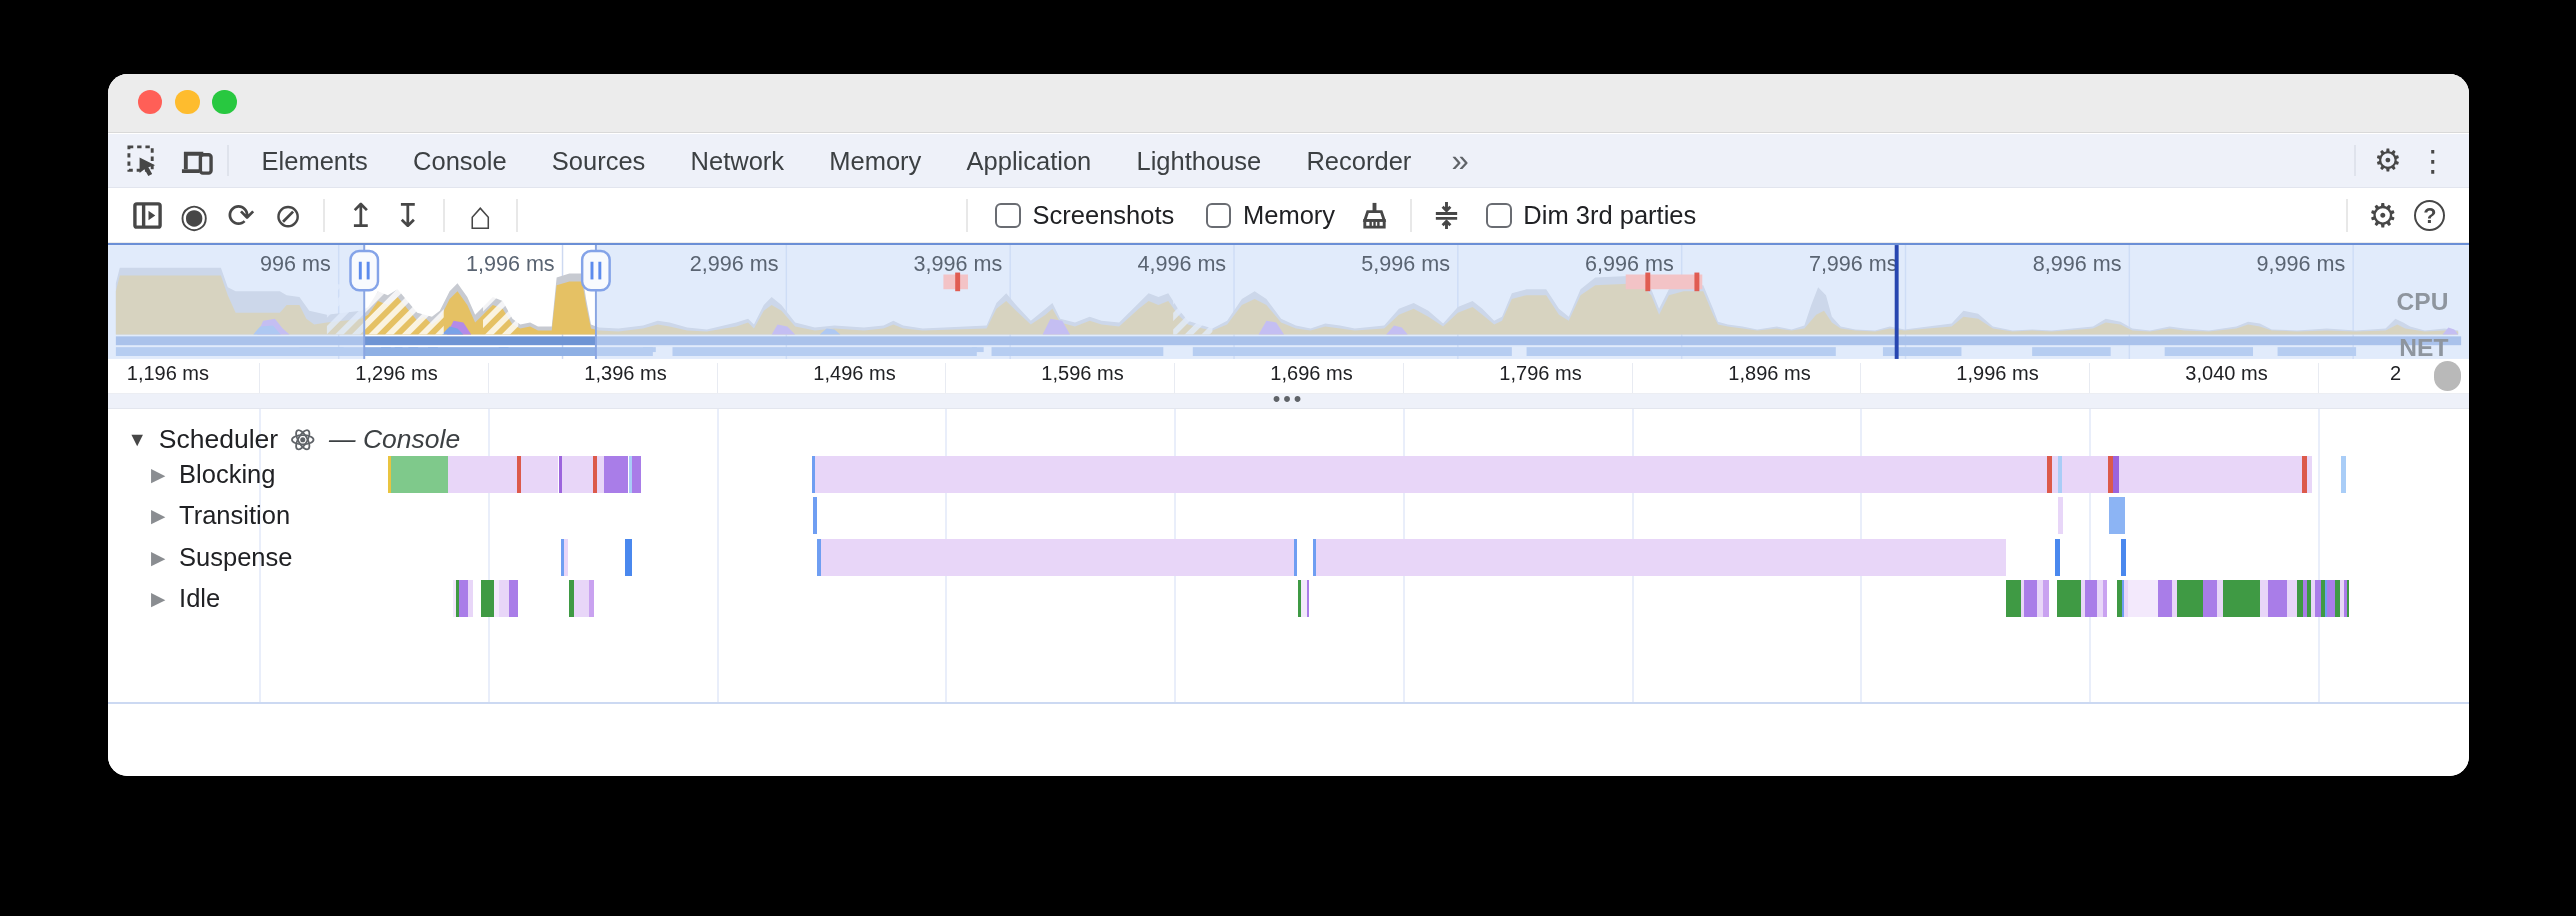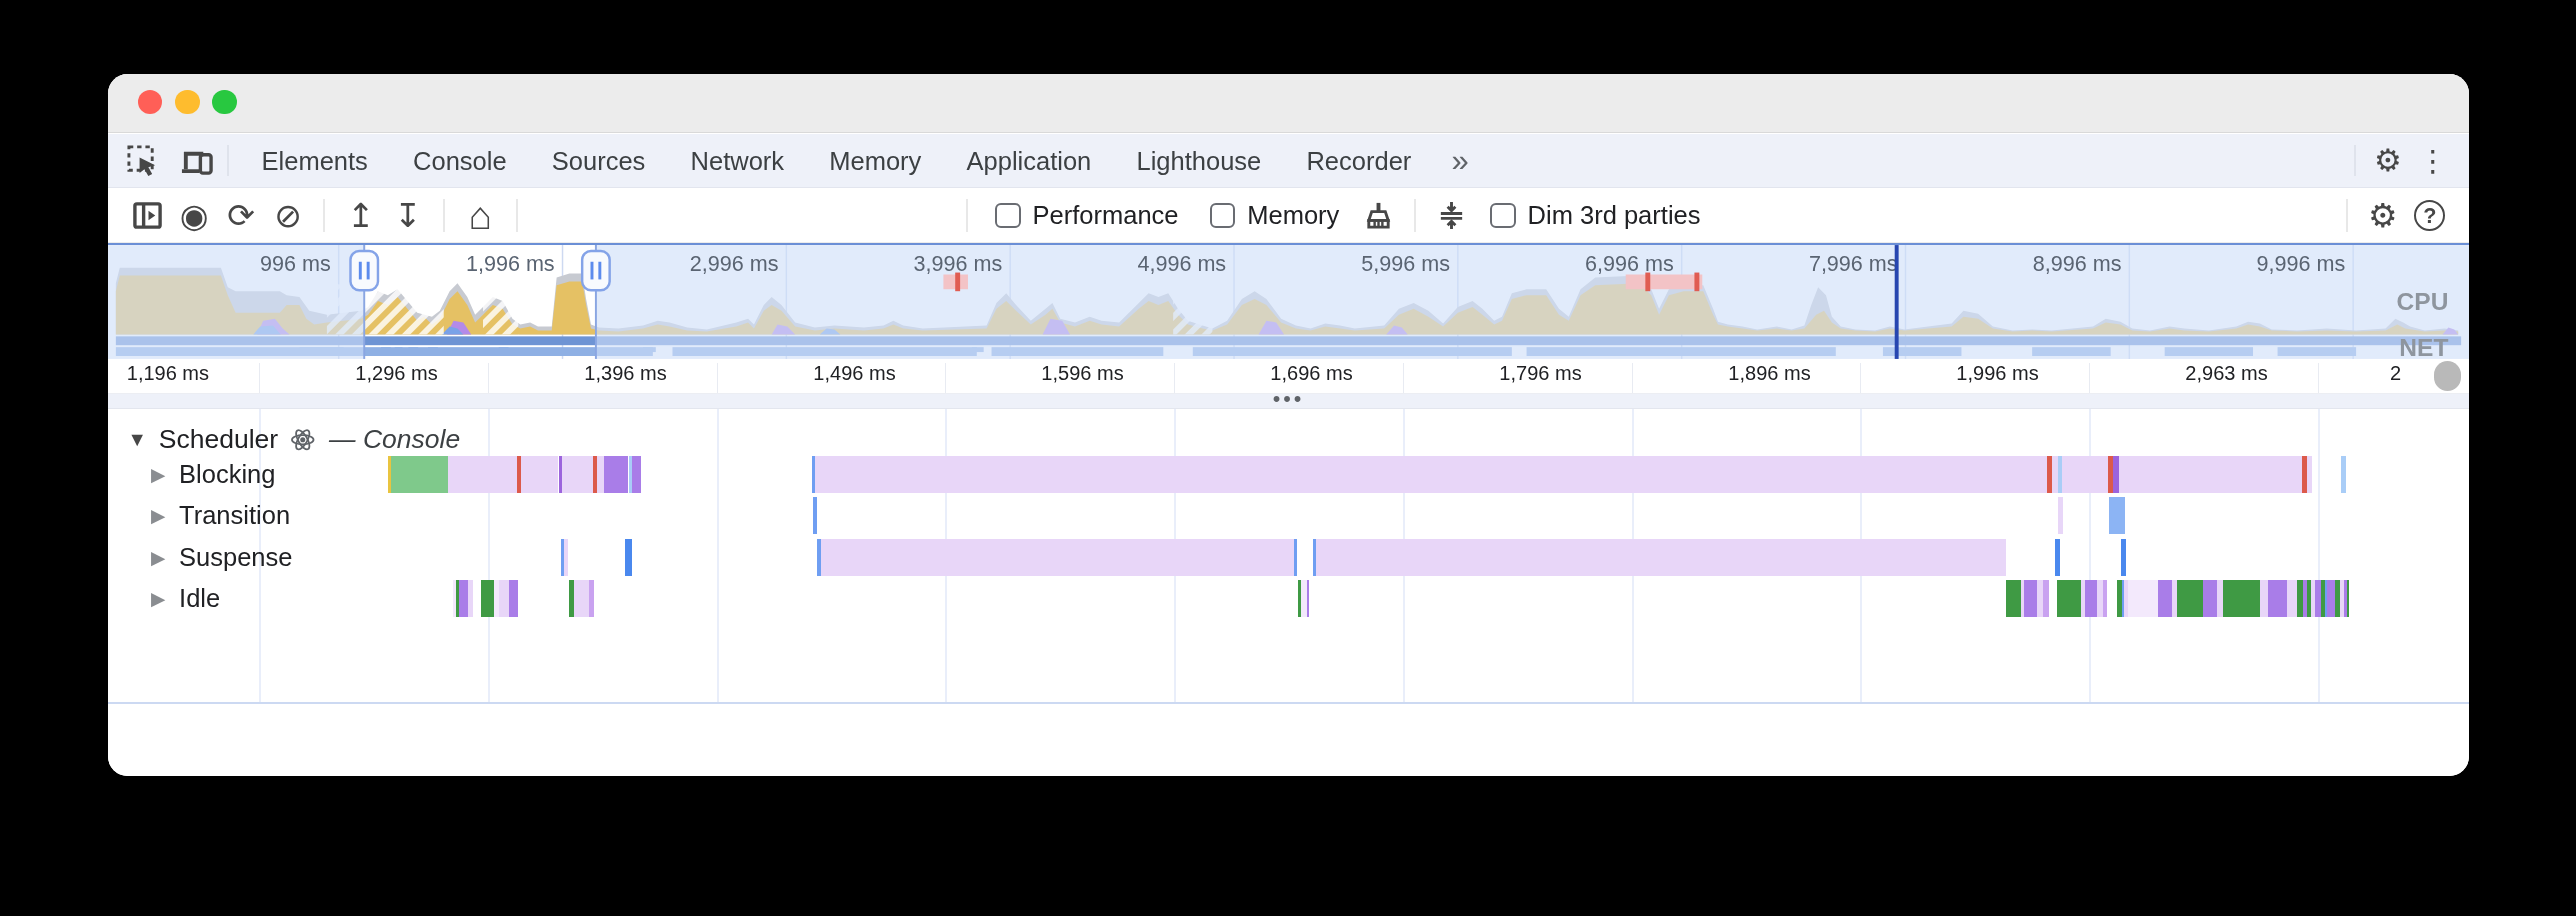--- a/index.html
+++ b/index.html
@@ -113,21 +113,21 @@
       <div class="glyphbtn">↥</div>
       <div class="glyphbtn">↧</div>
       <div class="tsep"></div>
       <div class="glyphbtn" style="font-size:39px;">⌂</div>
       <div class="tsep"></div>
     </div>
     <div class="grp" style="left:846px;">
       <div class="tsep"></div>
       <div class="cb">
         <div class="box"></div>
-        <div class="lbl">Performance</div>
+        <div class="lbl">Screenshots</div>
       </div>
       <div class="cb">
         <div class="box"></div>
         <div class="lbl">Memory</div>
       </div>
       <div class="glyphbtn">
         <svg width="31" height="31" viewBox="0 0 32 32">
           <rect x="14" y="3" width="4" height="9" fill="#474747"></rect>
           <path d="M9 12 h14 l3 9 h-20 Z" fill="none" stroke="#474747" stroke-width="3"></path>
           <path d="M6 21 h20 v7 h-20 Z" fill="none" stroke="#474747" stroke-width="3"></path>
@@ -262,21 +262,21 @@
         <div class="rlabel" style="left: 891px;">1,596 ms</div>
         <div class="rtick" style="left: 1295px;"></div>
         <div class="rlabel" style="left: 1120px;">1,696 ms</div>
         <div class="rtick" style="left: 1524px;"></div>
         <div class="rlabel" style="left: 1349px;">1,796 ms</div>
         <div class="rtick" style="left: 1752px;"></div>
         <div class="rlabel" style="left: 1578px;">1,896 ms</div>
         <div class="rtick" style="left: 1981px;"></div>
         <div class="rlabel" style="left: 1806px;">1,996 ms</div>
         <div class="rtick" style="left: 2210px;"></div>
-        <div class="rlabel" style="left: 2035px;">2,963 ms</div>
+        <div class="rlabel" style="left: 2035px;">3,040 ms</div>
         <div class="rlabel" style="left: 2248px; width: 79px;">2</div>
       </div>
     <div id="scrolldot"></div>
   </div>
 
   <div id="dividerstrip">
     <div class="dots">•••</div>
   </div>
 
   <div id="tracks">

